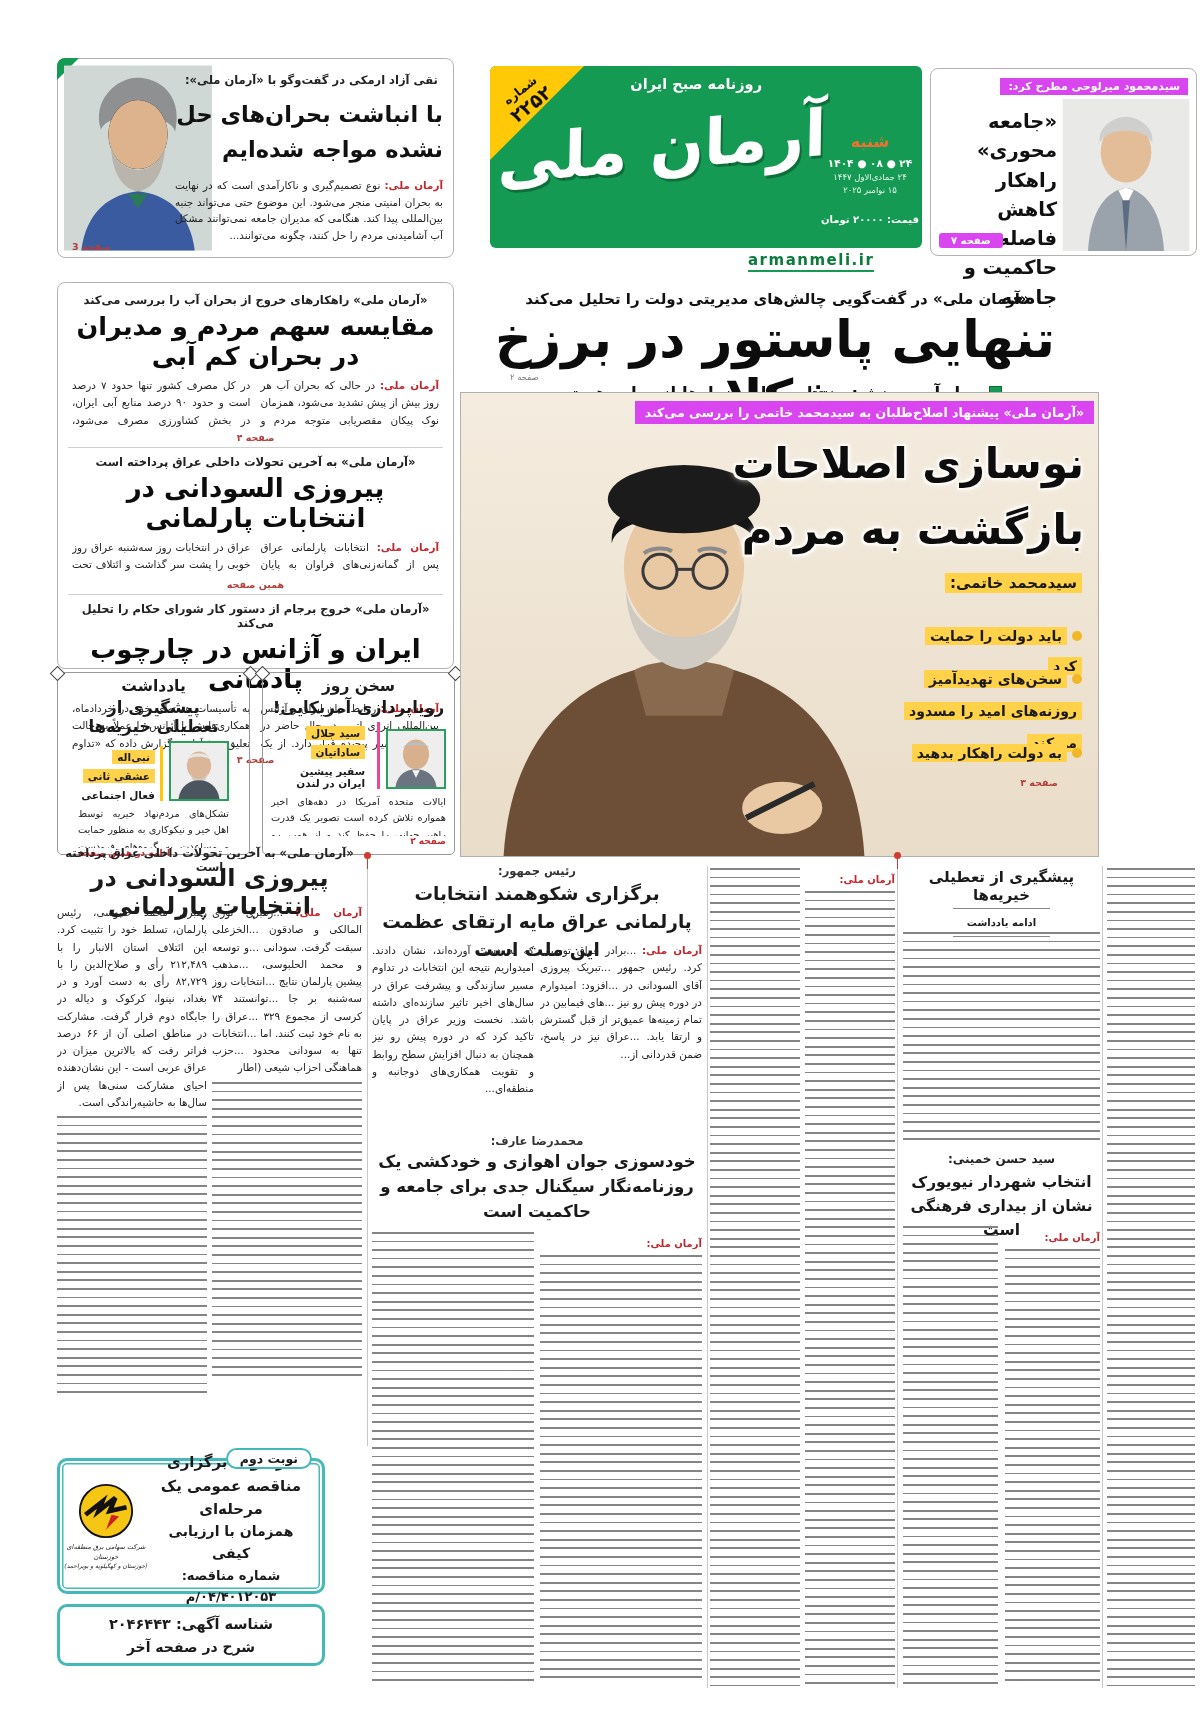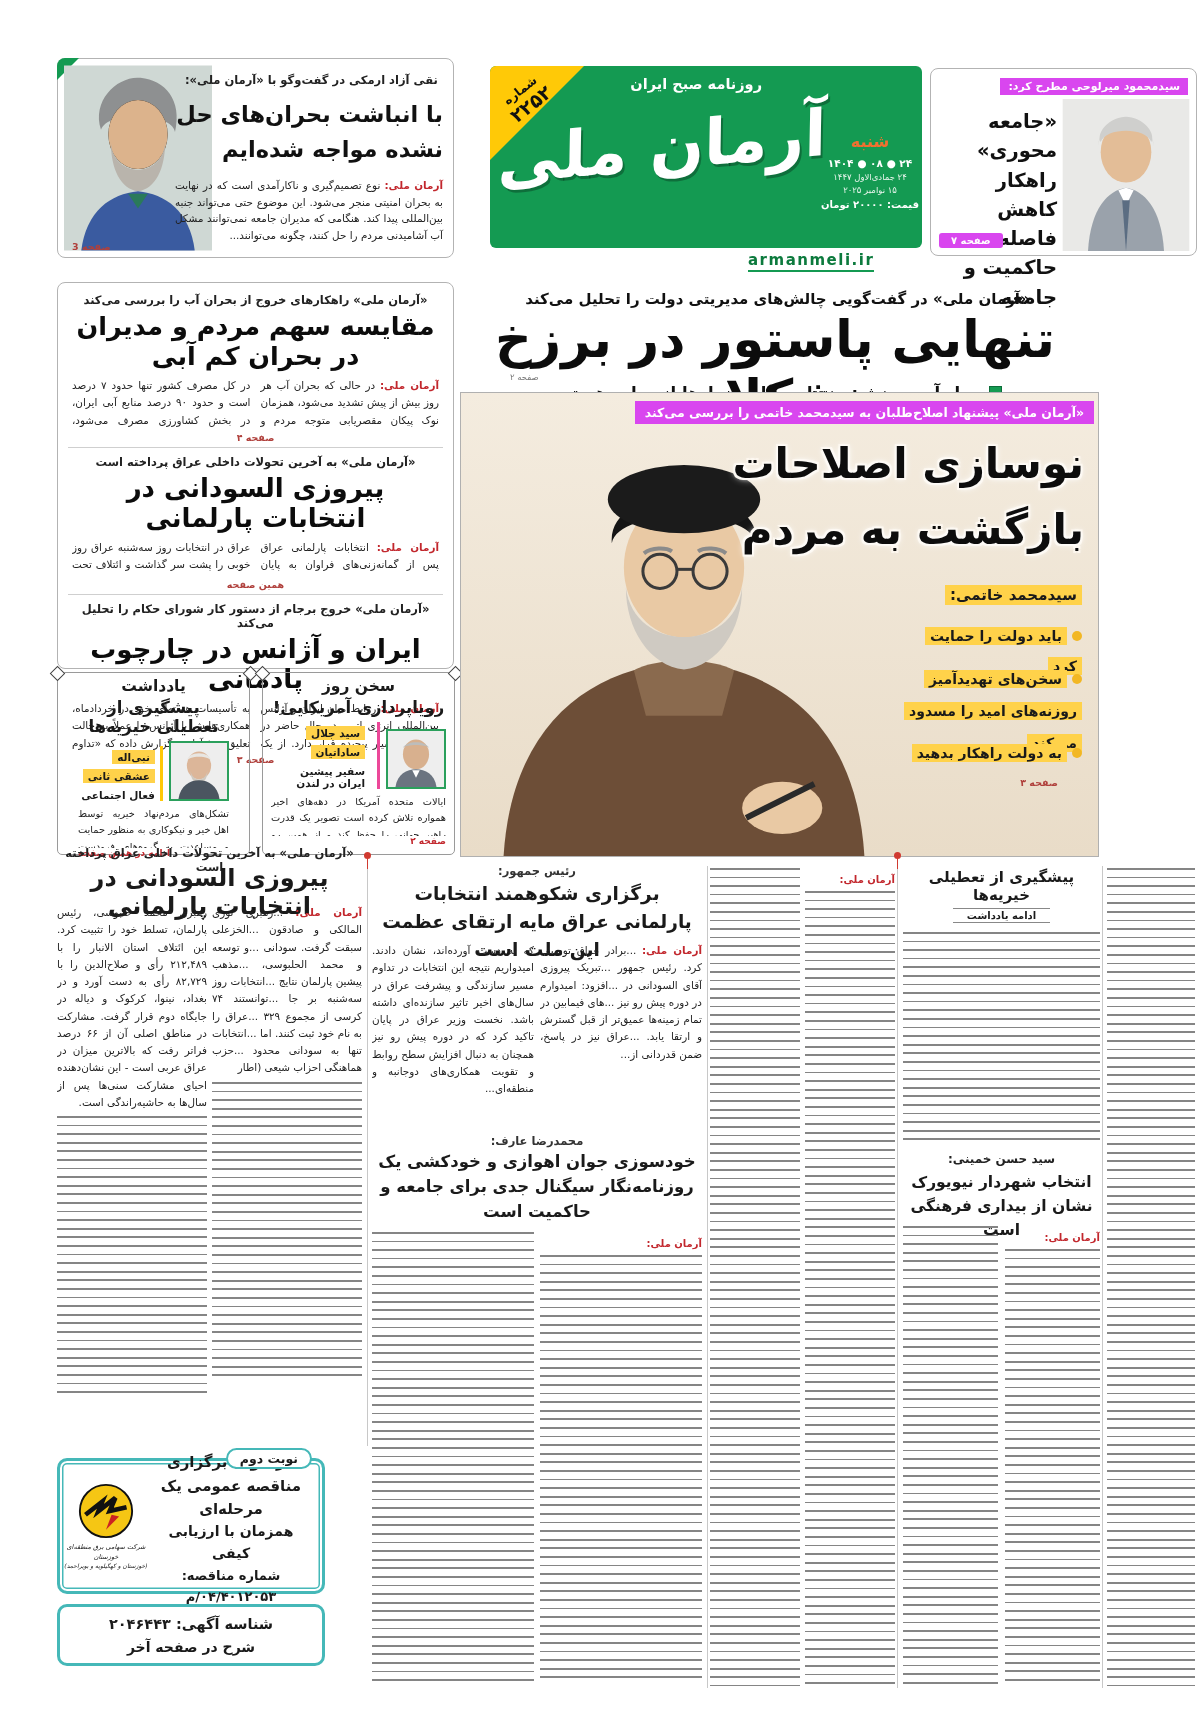--- a/index.html
+++ b/index.html
@@ -36,21 +36,21 @@
         <div style="font-size:19px;font-weight:900;color:#111;">۲۲۵۲</div>
       </div>
     </div>
     <div class="abs" style="top:10px;right:160px;color:#fff;font-size:14.5px;font-weight:bold;">روزنامه صبح ایران</div>
     <div class="abs" style="top:44px;right:95px;color:#fff;font-size:64px;font-weight:900;transform:rotate(-5deg) skewX(-6deg);letter-spacing:-2px;text-shadow:2px 3px 0 rgba(0,0,0,0.28);white-space:nowrap;">آرمان ملی</div>
     <div class="abs ctr" style="right:2px;top:64px;width:100px;line-height:1.55;">
       <div style="color:#f07030;font-size:16px;font-weight:900;">شنبه</div>
       <div style="color:#fff;font-size:10.5px;font-weight:bold;">۲۴ ● ۰۸ ● ۱۴۰۴</div>
       <div style="color:#eaf6ee;font-size:8.5px;">۲۴ جمادی‌الاول ۱۴۴۷</div>
       <div style="color:#eaf6ee;font-size:8.5px;">۱۵ نوامبر ۲۰۲۵</div>
-      <div style="color:#fff;font-size:10px;font-weight:bold;">قیمت: ۲۰۰۰۰ تومان</div>
+      <div style="color:#fff;font-size:10px;font-weight:bold;margin-top:15px;">قیمت: ۲۰۰۰۰ تومان</div>
     </div>
   </div>
   <div class="abs" style="left:748px;top:251px;font-size:15px;font-weight:bold;color:#0c7a3d;letter-spacing:1.5px;border-bottom:2.5px solid #149a52;padding-bottom:1px;direction:ltr;">armanmeli.ir</div>
 
   <div class="abs boxframe" style="left:930px;top:68px;width:265px;height:186px;">
     <div class="abs greenbar" style="top:9px;right:8px;font-size:11px;padding:2px 8px;">سیدمحمود میرلوحی مطرح کرد:</div>
     <div class="abs" style="left:8px;top:38px;width:118px;font-size:19.5px;font-weight:900;line-height:1.5;text-align:right;color:#111;">«جامعه محوری» راهکار کاهش فاصله حاکمیت و جامعه</div>
     <svg class="abs" viewBox="0 0 100 120" style="left:130px;top:30px;width:130px;height:152px;">
       <rect x="0" y="0" width="100" height="120" fill="#e9e9e7"></rect>
       <ellipse cx="50" cy="42" rx="20" ry="24" fill="#e3bd97"></ellipse>
@@ -180,21 +180,21 @@
       <circle cx="226" cy="156" r="17" fill="none" stroke="#3a3a3a" stroke-width="3"></circle>
       <line x1="193" y1="154" x2="209" y2="154" stroke="#3a3a3a" stroke-width="3"></line>
       <path d="M160,138 C168,132 182,132 188,136" stroke="#8b8b8b" stroke-width="4" fill="none"></path>
       <path d="M214,136 C220,132 234,132 242,138" stroke="#8b8b8b" stroke-width="4" fill="none"></path>
       <ellipse cx="298" cy="392" rx="40" ry="26" fill="#e9c9a4"></ellipse>
       <line x1="262" y1="402" x2="330" y2="368" stroke="#2a2a2a" stroke-width="6"></line>
     </svg>
     <div class="abs greenbar" style="right:4px;top:8px;font-size:12.5px;padding:4px 10px;">«آرمان ملی» پیشنهاد اصلاح‌طلبان به سیدمحمد خاتمی را بررسی می‌کند</div>
     <div class="abs photo-halo" style="right:14px;top:46px;font-size:42px;font-weight:900;color:#0d0d0d;">نوسازی اصلاحات</div>
     <div class="abs photo-halo" style="right:14px;top:112px;font-size:42px;font-weight:900;color:#0d0d0d;">بازگشت به مردم</div>
-    <div class="abs" style="right:16px;top:192px;">
+    <div class="abs" style="right:16px;top:180px;">
       <span class="hl" style="font-size:15px;font-weight:900;">سیدمحمد خاتمی:</span>
     </div>
     <div class="abs" style="right:16px;top:228px;max-width:180px;line-height:1.9;">
       <span style="display:inline-block;width:10px;height:10px;border-radius:50%;background:#f2b724;margin-left:5px;"></span><span class="hl" style="font-size:14px;font-weight:900;">باید دولت را حمایت کرد</span>
     </div>
     <div class="abs" style="right:16px;top:270px;max-width:175px;line-height:2.0;">
       <span style="display:inline-block;width:10px;height:10px;border-radius:50%;background:#f2b724;margin-left:5px;"></span><span class="hl" style="font-size:14px;font-weight:900;">سخن‌های تهدیدآمیز روزنه‌های امید را مسدود می‌کند</span>
     </div>
     <div class="abs" style="right:16px;top:345px;max-width:180px;line-height:1.9;">
       <span style="display:inline-block;width:10px;height:10px;border-radius:50%;background:#f2b724;margin-left:5px;"></span><span class="hl" style="font-size:14px;font-weight:900;">به دولت راهکار بدهید</span>
@@ -205,21 +205,21 @@
   <div class="vline" style="left:367px;top:866px;height:580px;"></div>
   <div class="vline" style="left:707px;top:866px;height:822px;"></div>
   <div class="vline" style="left:897px;top:866px;height:822px;"></div>
   <div class="vline" style="left:1102px;top:866px;height:822px;"></div>
   <div class="pin" style="left:364px;top:852px;"></div>
   <div class="pin" style="left:894px;top:852px;"></div>
 
   <div class="abs fill" style="left:1107px;top:868px;width:88px;height:818px;"></div>
   <div class="abs ctr" style="left:903px;top:868px;width:197px;">
     <div style="font-size:15px;font-weight:900;">پیشگیری از تعطیلی خیریه‌ها</div>
-    <div style="display:inline-block;font-size:10px;font-weight:bold;border-top:1px solid #888;border-bottom:1px solid #888;padding:1px 14px;margin-top:4px;">ادامه یادداشت</div>
+    <div style="display:inline-block;font-size:10px;font-weight:bold;border-top:1px solid #888;border-bottom:1px solid #888;padding:8px 14px;margin-top:4px;">ادامه یادداشت</div>
   </div>
   <div class="abs fill" style="left:903px;top:932px;width:197px;height:208px;"></div>
 
   <div class="abs ctr kick" style="left:903px;top:1152px;width:197px;font-size:12px;">سید حسن خمینی:</div>
   <div class="abs ctr" style="left:903px;top:1170px;width:197px;font-size:15.5px;font-weight:900;line-height:1.55;">انتخاب شهردار نیویورک نشان از بیداری فرهنگی است</div>
   <div class="abs" style="left:1005px;top:1226px;width:95px;height:460px;overflow:hidden;">
     <span class="lead-label" style="font-size:10px;">آرمان ملی:</span>
     <div class="fill" style="height:440px;margin-top:4px;"></div>
   </div>
   <div class="abs fill" style="left:903px;top:1226px;width:95px;height:460px;"></div>

